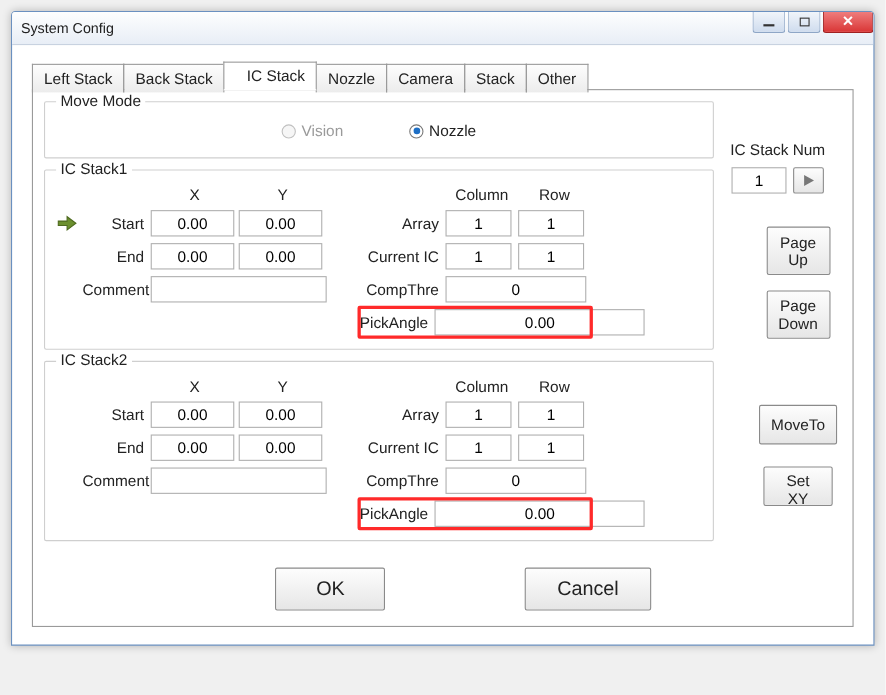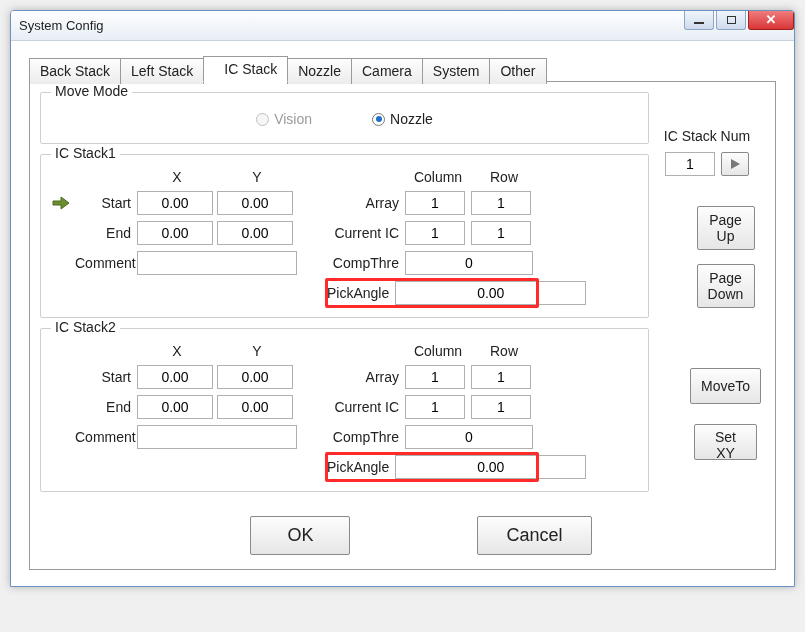--- a/index.html
+++ b/index.html
@@ -165,26 +165,26 @@
           <span></span>
         </div>
       <div class="win-btn close">
           <span>✕</span>
         </div>
     </div>
   </div>
 
   <div class="content">
     <div class="tabs" id="tabs">
+        <div class="tab">Left Stack</div>
         <div class="tab">Back Stack</div>
-        <div class="tab">Left Stack</div>
         <div class="tab active">IC Stack</div>
         <div class="tab">Nozzle</div>
         <div class="tab">Camera</div>
-        <div class="tab">System</div>
+        <div class="tab">Stack</div>
         <div class="tab">Other</div>
       </div>
 
     <div class="tab-panel">
       <div class="layout-top">
         <div class="left">
 
           <div class="groupbox" style="margin-top:0;">
             <span class="legend">Move Mode</span>
             <div class="row" style="justify-content:center; gap:60px; padding:4px 0;">

